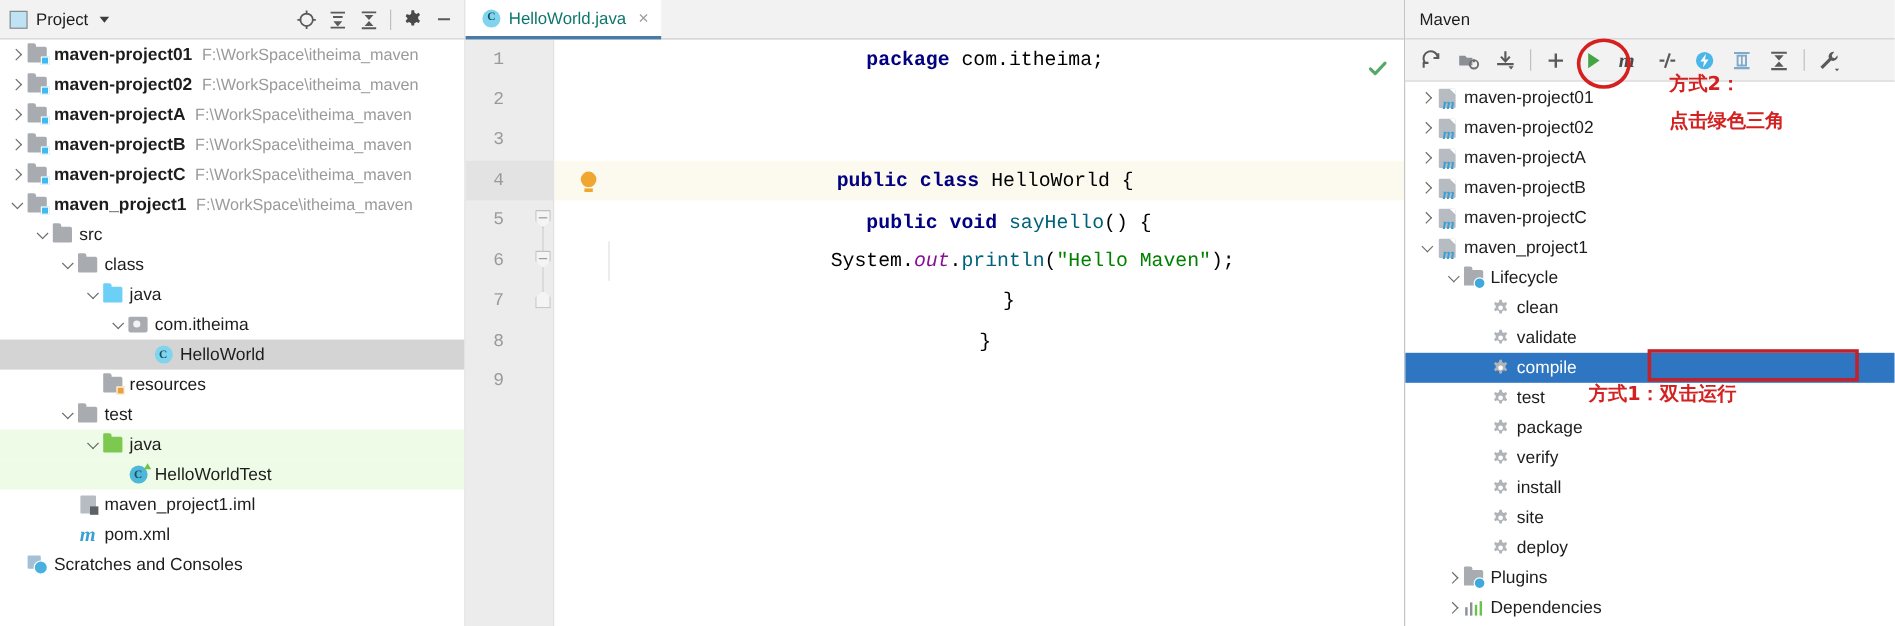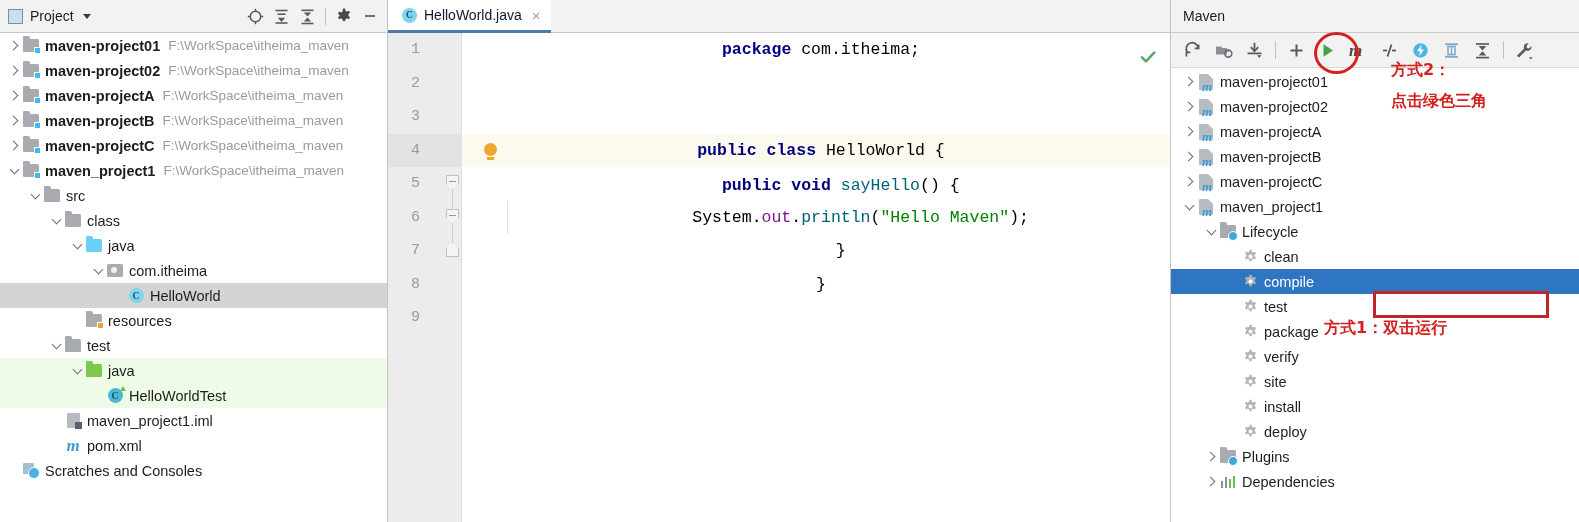--- a/index.html
+++ b/index.html
@@ -200,21 +200,21 @@
   }
   .tab {
     position: absolute; left: 0; top: 0;
     height: 33px;
     display: flex; align-items: center;
     padding: 0 10px 0 14px;
     background: #ffffff;
     border-bottom: 3px solid #4a7ba6;
   }
   .tab .ic-class { margin-right: 7px; }
-  .tab .tabname { font-size: 14px; color: #0f172a; }
+  .tab .tabname { font-size: 14px; color: #0f766e; }
   .tab .closex {
     margin-left: 10px; color: #a0a0a0; font-size: 15px;
     line-height: 1;
   }
   .ed-body {
     position: relative;
     flex: 1 1 auto;
     display: flex;
     overflow: hidden;
   }
@@ -276,21 +276,21 @@
     height: 33.5px; line-height: 33.5px;
     white-space: pre;
     padding-left: 10px;
     color: #000;
     text-align: center;
   }
   .cline.hl { background: #fcfaef; }
   .kw { color: #000080; font-weight: bold; }
   .str { color: #008000; }
   .mth { color: #00627a; }
-  .fld { color: #871094; }
+  .fld { color: #871094; font-style: italic; }
   .bulb {
     position: absolute;
     width: 13px; height: 13px;
     border-radius: 50%;
     background: #f0a732;
     left: 22px;
   }
   .bulb::after {
     content:""; position:absolute; left:3px; bottom:-4px;
     width:7px; height:3px; background:#f0a732;
@@ -838,85 +838,96 @@
           <span style="width: 54px; flex: 0 0 auto;"></span>
           <span class="twist"></span>
           <span class="ticon">
             <svg width="15" height="15" viewBox="0 0 16 16">
               <path d="M6.9 0.8h2.2l.3 2 1.5.85 1.85-.85 1.1 1.9-1.45 1.35v1.8l1.45 1.35-1.1 1.9-1.85-.85-1.5.85-.3 2H6.9l-.3-2-1.5-.85-1.85.85-1.1-1.9 1.45-1.35v-1.8L2.15 4.7l1.1-1.9 1.85.85 1.5-.85z" fill="#b0b4b8"></path>
               <circle cx="8" cy="8" r="2.1" fill="#ffffff"></circle>
             </svg>
           </span>
           <span class="tlabel">clean</span>
         </div>
-        <div class="mrow sel">
+        <div class="mrow">
           <span style="width: 54px; flex: 0 0 auto;"></span>
           <span class="twist"></span>
           <span class="ticon">
             <svg width="15" height="15" viewBox="0 0 16 16">
               <path d="M6.9 0.8h2.2l.3 2 1.5.85 1.85-.85 1.1 1.9-1.45 1.35v1.8l1.45 1.35-1.1 1.9-1.85-.85-1.5.85-.3 2H6.9l-.3-2-1.5-.85-1.85.85-1.1-1.9 1.45-1.35v-1.8L2.15 4.7l1.1-1.9 1.85.85 1.5-.85z" fill="#b0b4b8"></path>
               <circle cx="8" cy="8" r="2.1" fill="#ffffff"></circle>
             </svg>
           </span>
-          <span class="tlabel">compile</span>
-        </div>
-        <div class="mrow">
+          <span class="tlabel">validate</span>
+        </div>
+        <div class="mrow sel">
           <span style="width: 54px; flex: 0 0 auto;"></span>
           <span class="twist"></span>
           <span class="ticon">
             <svg width="15" height="15" viewBox="0 0 16 16">
               <path d="M6.9 0.8h2.2l.3 2 1.5.85 1.85-.85 1.1 1.9-1.45 1.35v1.8l1.45 1.35-1.1 1.9-1.85-.85-1.5.85-.3 2H6.9l-.3-2-1.5-.85-1.85.85-1.1-1.9 1.45-1.35v-1.8L2.15 4.7l1.1-1.9 1.85.85 1.5-.85z" fill="#b0b4b8"></path>
               <circle cx="8" cy="8" r="2.1" fill="#ffffff"></circle>
             </svg>
           </span>
-          <span class="tlabel">test</span>
+          <span class="tlabel">compile</span>
         </div>
         <div class="mrow">
           <span style="width: 54px; flex: 0 0 auto;"></span>
           <span class="twist"></span>
           <span class="ticon">
             <svg width="15" height="15" viewBox="0 0 16 16">
               <path d="M6.9 0.8h2.2l.3 2 1.5.85 1.85-.85 1.1 1.9-1.45 1.35v1.8l1.45 1.35-1.1 1.9-1.85-.85-1.5.85-.3 2H6.9l-.3-2-1.5-.85-1.85.85-1.1-1.9 1.45-1.35v-1.8L2.15 4.7l1.1-1.9 1.85.85 1.5-.85z" fill="#b0b4b8"></path>
               <circle cx="8" cy="8" r="2.1" fill="#ffffff"></circle>
             </svg>
           </span>
-          <span class="tlabel">package</span>
+          <span class="tlabel">test</span>
         </div>
         <div class="mrow">
           <span style="width: 54px; flex: 0 0 auto;"></span>
           <span class="twist"></span>
           <span class="ticon">
             <svg width="15" height="15" viewBox="0 0 16 16">
               <path d="M6.9 0.8h2.2l.3 2 1.5.85 1.85-.85 1.1 1.9-1.45 1.35v1.8l1.45 1.35-1.1 1.9-1.85-.85-1.5.85-.3 2H6.9l-.3-2-1.5-.85-1.85.85-1.1-1.9 1.45-1.35v-1.8L2.15 4.7l1.1-1.9 1.85.85 1.5-.85z" fill="#b0b4b8"></path>
               <circle cx="8" cy="8" r="2.1" fill="#ffffff"></circle>
             </svg>
           </span>
-          <span class="tlabel">verify</span>
+          <span class="tlabel">package</span>
         </div>
         <div class="mrow">
           <span style="width: 54px; flex: 0 0 auto;"></span>
           <span class="twist"></span>
           <span class="ticon">
             <svg width="15" height="15" viewBox="0 0 16 16">
               <path d="M6.9 0.8h2.2l.3 2 1.5.85 1.85-.85 1.1 1.9-1.45 1.35v1.8l1.45 1.35-1.1 1.9-1.85-.85-1.5.85-.3 2H6.9l-.3-2-1.5-.85-1.85.85-1.1-1.9 1.45-1.35v-1.8L2.15 4.7l1.1-1.9 1.85.85 1.5-.85z" fill="#b0b4b8"></path>
               <circle cx="8" cy="8" r="2.1" fill="#ffffff"></circle>
             </svg>
           </span>
-          <span class="tlabel">site</span>
+          <span class="tlabel">verify</span>
         </div>
         <div class="mrow">
           <span style="width: 54px; flex: 0 0 auto;"></span>
           <span class="twist"></span>
           <span class="ticon">
             <svg width="15" height="15" viewBox="0 0 16 16">
               <path d="M6.9 0.8h2.2l.3 2 1.5.85 1.85-.85 1.1 1.9-1.45 1.35v1.8l1.45 1.35-1.1 1.9-1.85-.85-1.5.85-.3 2H6.9l-.3-2-1.5-.85-1.85.85-1.1-1.9 1.45-1.35v-1.8L2.15 4.7l1.1-1.9 1.85.85 1.5-.85z" fill="#b0b4b8"></path>
               <circle cx="8" cy="8" r="2.1" fill="#ffffff"></circle>
             </svg>
           </span>
           <span class="tlabel">install</span>
+        </div>
+        <div class="mrow">
+          <span style="width: 54px; flex: 0 0 auto;"></span>
+          <span class="twist"></span>
+          <span class="ticon">
+            <svg width="15" height="15" viewBox="0 0 16 16">
+              <path d="M6.9 0.8h2.2l.3 2 1.5.85 1.85-.85 1.1 1.9-1.45 1.35v1.8l1.45 1.35-1.1 1.9-1.85-.85-1.5.85-.3 2H6.9l-.3-2-1.5-.85-1.85.85-1.1-1.9 1.45-1.35v-1.8L2.15 4.7l1.1-1.9 1.85.85 1.5-.85z" fill="#b0b4b8"></path>
+              <circle cx="8" cy="8" r="2.1" fill="#ffffff"></circle>
+            </svg>
+          </span>
+          <span class="tlabel">site</span>
         </div>
         <div class="mrow">
           <span style="width: 54px; flex: 0 0 auto;"></span>
           <span class="twist"></span>
           <span class="ticon">
             <svg width="15" height="15" viewBox="0 0 16 16">
               <path d="M6.9 0.8h2.2l.3 2 1.5.85 1.85-.85 1.1 1.9-1.45 1.35v1.8l1.45 1.35-1.1 1.9-1.85-.85-1.5.85-.3 2H6.9l-.3-2-1.5-.85-1.85.85-1.1-1.9 1.45-1.35v-1.8L2.15 4.7l1.1-1.9 1.85.85 1.5-.85z" fill="#b0b4b8"></path>
               <circle cx="8" cy="8" r="2.1" fill="#ffffff"></circle>
             </svg>
           </span>

